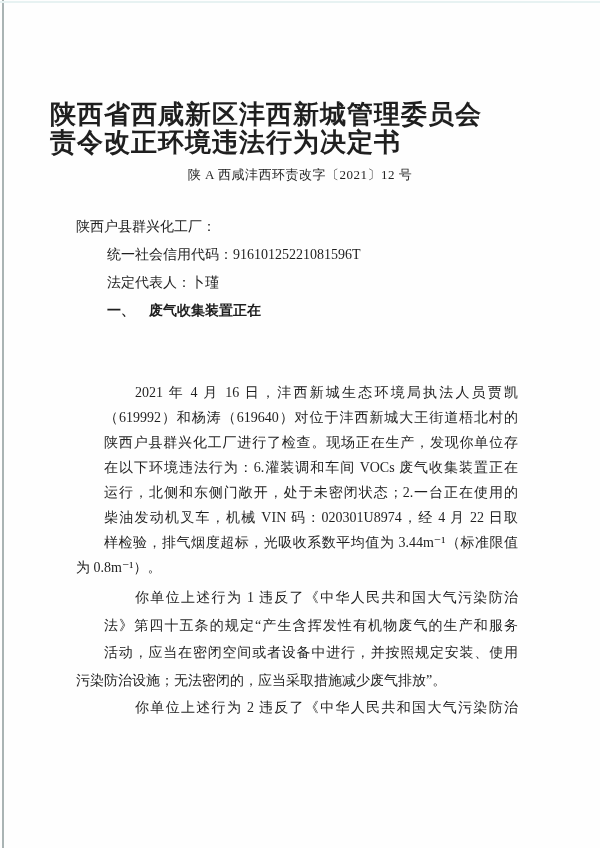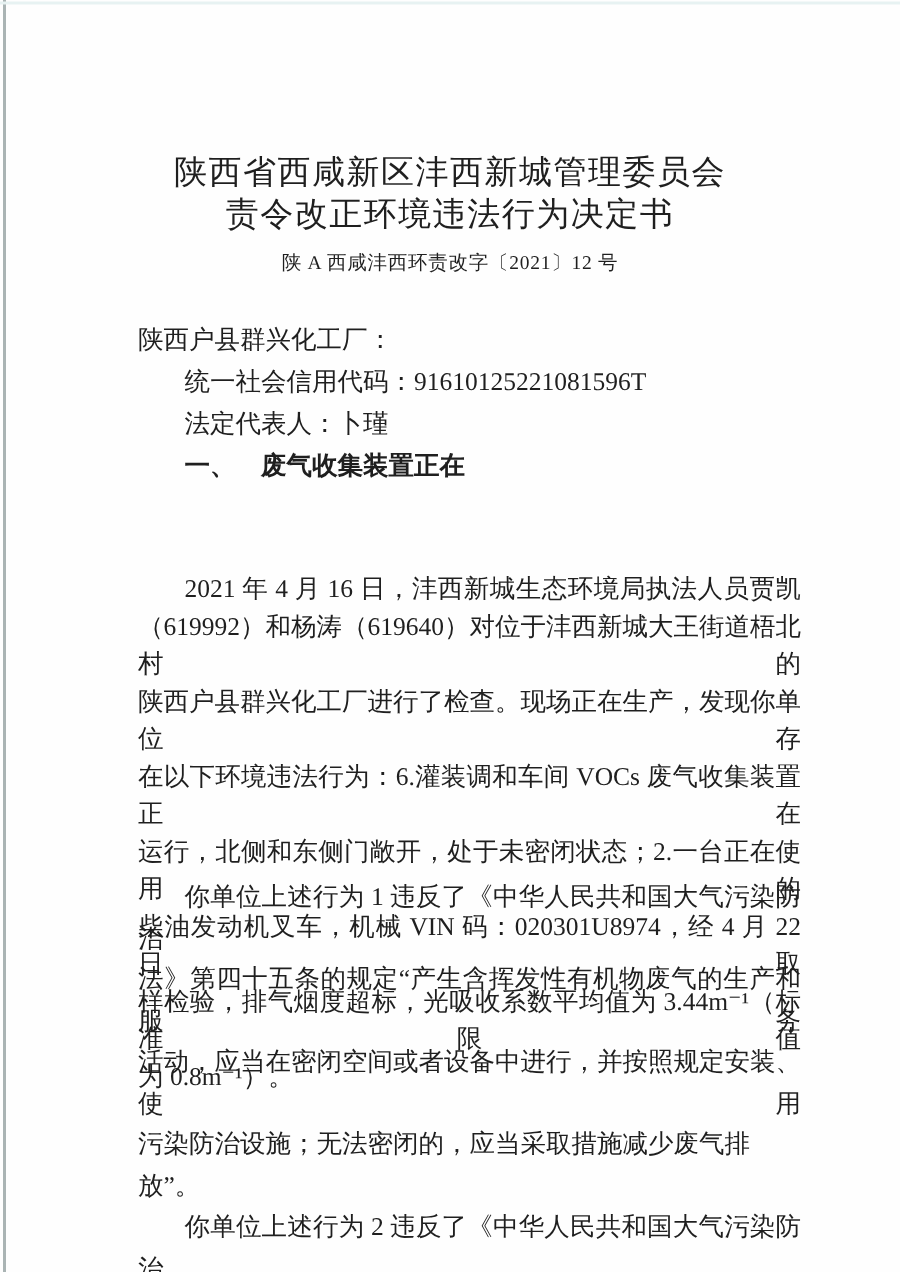--- a/index.html
+++ b/index.html
@@ -26,49 +26,50 @@
     left: 0;
     top: 1px;
     right: 0;
     height: 2px;
   }
   .title-block {
     position: absolute;
     left: 50px;
     right: 50px;
     top: 101px;
-    text-align: center;
-    font-size: 22px;
-    font-weight: normal;
+    text-align: left;
+    font-size: 26px;
+    font-weight: bold;
     line-height: 28px;
     letter-spacing: 1px;
   }
   .doc-number {
     position: absolute;
     left: 0;
     right: 0;
     top: 166px;
     text-align: center;
     font-size: 13px;
     letter-spacing: 0.5px;
   }
   .block {
     position: absolute;
-    left: 92px;
+    left: 76px;
     width: 442px;
-    font-size: 17px;
+    font-size: 14px;
   }
   .block-a { top: 213px; line-height: 28px; }
   .block-b { top: 380px; line-height: 25px; }
   .block-c { top: 584px; line-height: 27.5px; }
   .line { text-align: left; }
   .indent { text-indent: 31px; }
   .fill {
     text-align: justify;
     text-align-last: justify;
+    margin-left: 28px;
   }
   .bold { font-weight: bold; }
 </style>
 </head>
 <body>
 
 <div class="page" style="background: rgb(254, 254, 254); color: rgb(31, 31, 31);">
 
   <div class="edge-left" style="background: rgb(170, 180, 180);"></div>
   <div class="edge-top" style="background: rgb(231, 242, 242);"></div>

